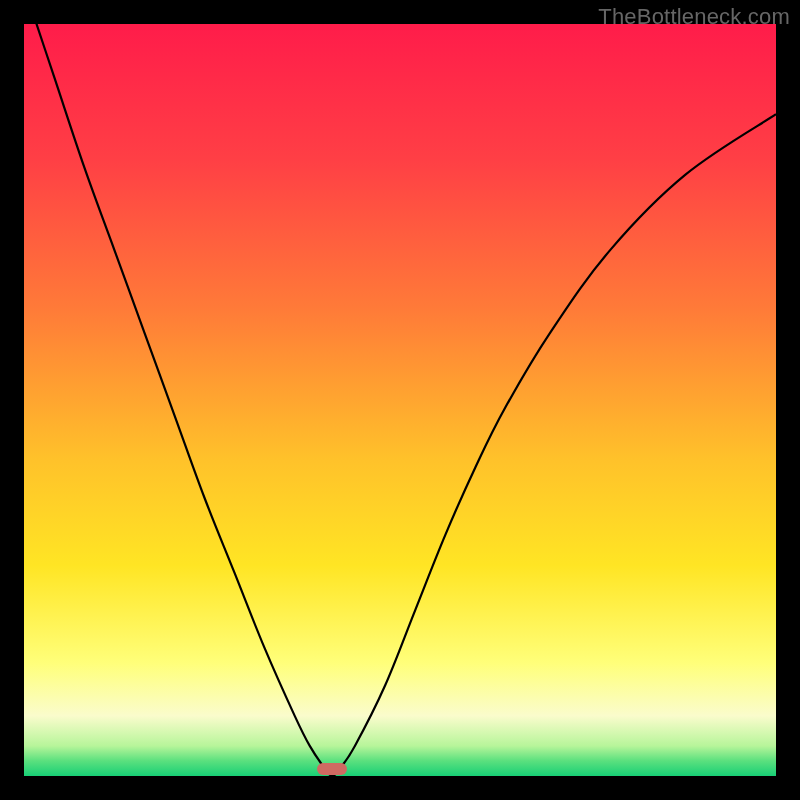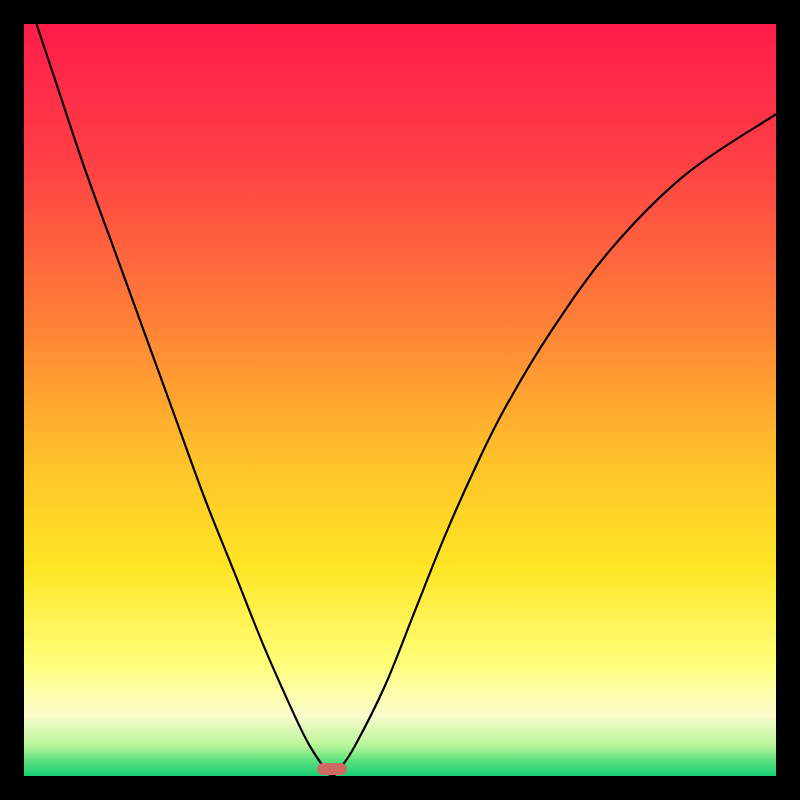--- a/index.html
+++ b/index.html
@@ -81,14 +81,15 @@
     </svg>
 
     <svg class="curve-svg" viewBox="0 0 752 752" preserveAspectRatio="none">
       <path id="curve-path" d="M0,-37.60000000000002 C5.4144000000000005,-21.35680000000002 19.2512,20.153599999999983 30.080000000000002,52.639999999999986 C40.9088,85.12639999999999 49.3312,111.74719999999999 60.160000000000004,142.88 C70.9888,174.0128 79.4112,195.82080000000002 90.24,225.60000000000002 C101.0688,255.37920000000003 109.4912,278.54080000000005 120.32000000000001,308.32000000000005 C131.1488,338.09920000000005 139.5712,361.2608 150.4,391.04 C161.2288,420.8192 169.6512,445.33439999999996 180.48,473.76 C191.3088,502.1856 199.73120000000003,521.888 210.56000000000003,548.96 C221.38880000000003,576.032 229.8112,598.4416 240.64000000000001,624.16 C251.46880000000002,649.8783999999999 262.59839999999997,674.2432 270.71999999999997,691.84 C278.84159999999997,709.4368000000001 280.3456,712.4448 285.76,721.92 C291.1744,731.3951999999999 296.7392,739.0656 300.8,744.48 C304.86080000000004,749.8944 305.6128,752 308.32,752 C311.0272,752 311.77919999999995,749.8944 315.84,744.48 C319.9008,739.0656 322.7584,736.8095999999999 330.88,721.92 C339.0016,707.0304 350.1312,686.1248 360.96,661.76 C371.7888,637.3951999999999 380.2112,613.632 391.04,586.56 C401.8688,559.4879999999999 410.29120000000006,537.0784 421.12000000000006,511.36 C431.94880000000006,485.64160000000004 440.3712,466.69120000000004 451.2,443.68 C462.0288,420.6688 467.744,407.8848 481.28000000000003,383.52 C494.81600000000003,359.1552 507.4496,336.7456 526.4,308.32000000000005 C545.3504,279.8944000000001 562.1952000000001,254.02560000000003 586.5600000000001,225.60000000000002 C610.9248,197.17440000000002 631.9808,174.76479999999998 661.76,150.39999999999998 C691.5391999999999,126.03519999999997 735.7568,101.06880000000001 752,90.24000000000001" fill="none" stroke="#000" stroke-width="2.2"></path>
     </svg>
 
     <div class="marker" id="marker" style="left: 293.32px; top: 739px;"></div>
 
   </div>
 
+  <div class="watermark">TheBottleneck.com</div>
 
 </div>
 
 </body></html>

